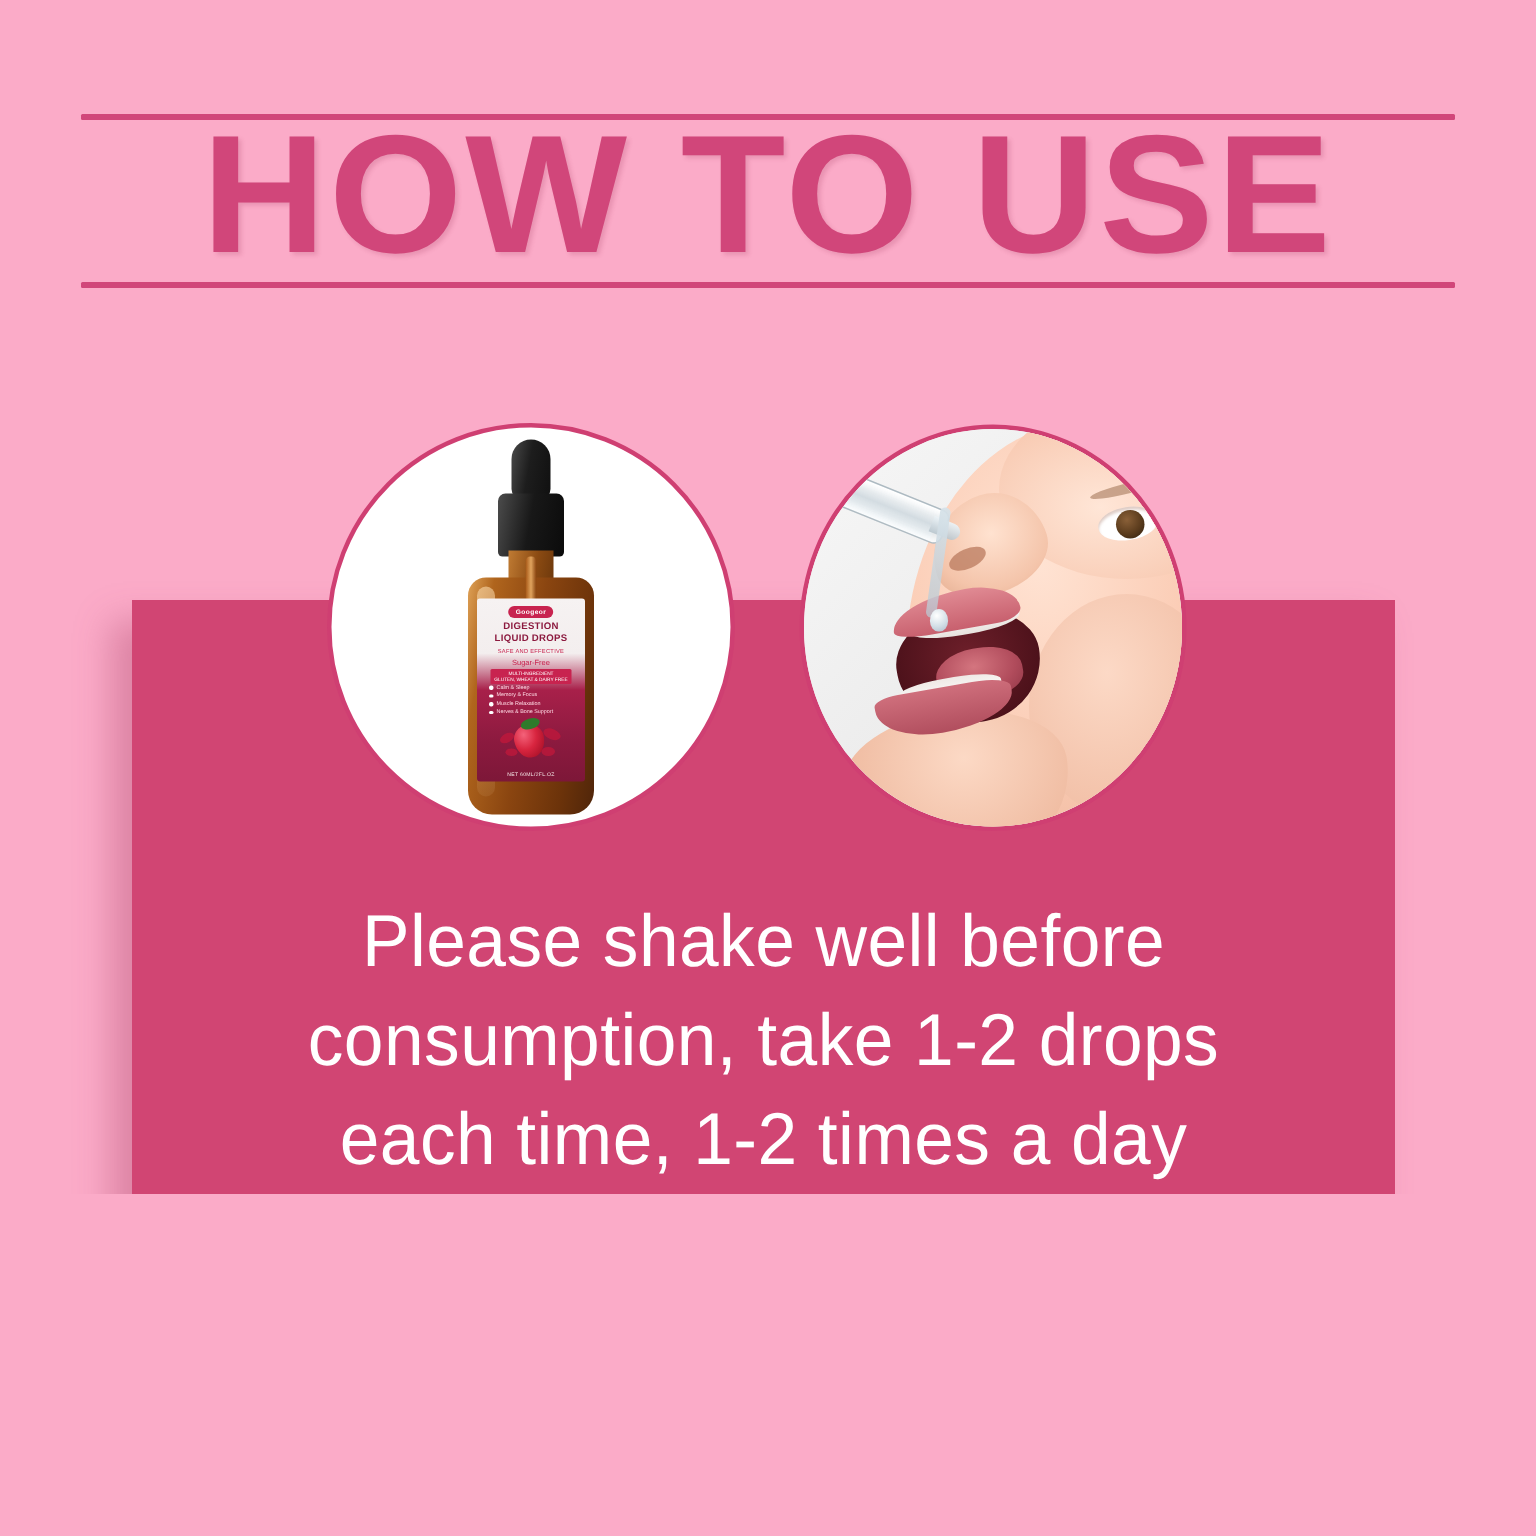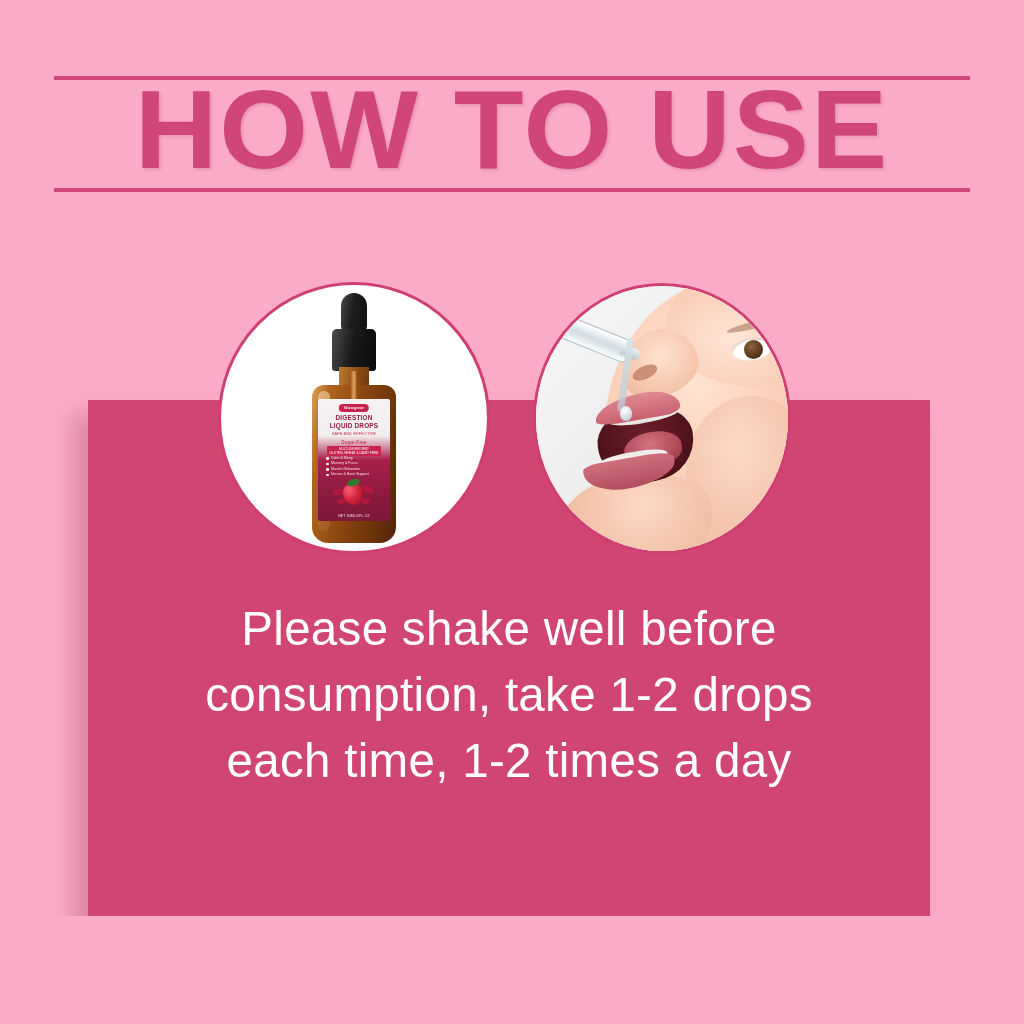--- a/index.html
+++ b/index.html
@@ -2,21 +2,21 @@
 <html><head>
 <meta charset="utf-8">
 <style>
   html,body{margin:0;padding:0;}
   body{
     width:1024px;height:1024px;overflow:hidden;
     background:#fbabc8;
     font-family:"Liberation Sans", sans-serif;
     -webkit-font-smoothing:antialiased;
   }
-  .poster{position:relative;width:1024px;height:916px;background:#fbabc8;overflow:hidden;}
+  .poster{position:relative;width:1024px;height:796px;background:#fbabc8;overflow:hidden;}
 
   
   .header{position:absolute;left:0;top:0;width:1024px;height:210px;}
   .rule{position:absolute;left:54px;width:916px;height:4px;background:#d1467a;border-radius:1px;}
   .rule-top{top:76px;}
   .rule-bottom{top:188px;}
   .title{
     position:absolute;left:0;top:74px;width:1024px;
     text-align:center;
     font-family:"Liberation Sans", sans-serif;

